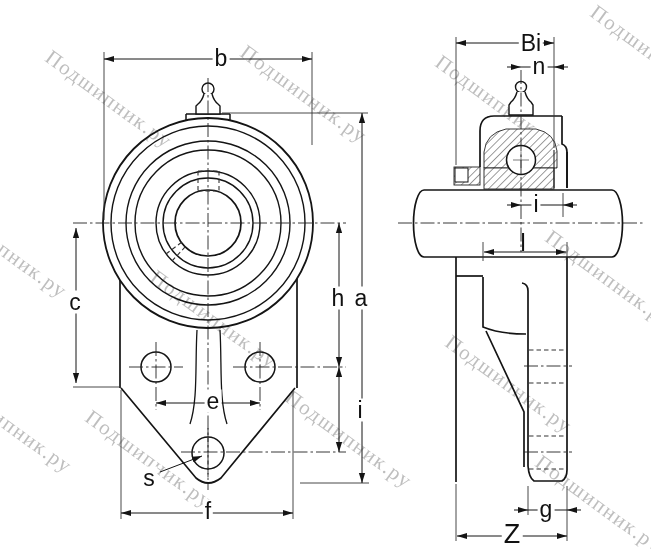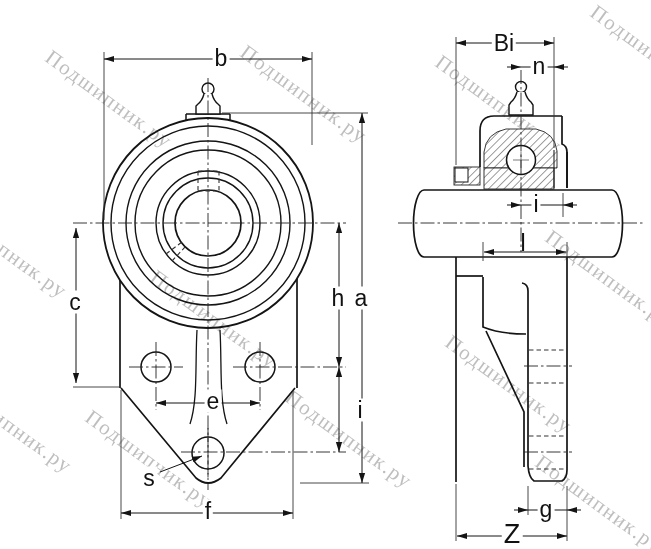--- a/index.html
+++ b/index.html
@@ -195,20 +195,20 @@
 
   <div class="dim-label" style="left:221px;top:58px">b</div>
   <div class="dim-label" style="left:75px;top:302px">c</div>
   <div class="dim-label" style="left:213px;top:401px">e</div>
   <div class="dim-label" style="left:149px;top:478px">s</div>
   <div class="dim-label" style="left:208px;top:511px">f</div>
   <div class="dim-label" style="left:338px;top:298px">h</div>
   <div class="dim-label" style="left:361px;top:298px">a</div>
   <div class="dim-label" style="left:360px;top:410px">i</div>
 
-  <div class="dim-label" style="left:504px;top:43px">Bi</div>
+  <div class="dim-label" style="left:531px;top:43px">Bi</div>
   <div class="dim-label" style="left:539px;top:66px">n</div>
   <div class="dim-label" style="left:536px;top:204px">i</div>
   <div class="dim-label nobg" style="left:523px;top:243px">l</div>
   <div class="dim-label" style="left:546px;top:509px">g</div>
   <div class="dim-label big" style="left:512px;top:534px">Z</div>
 
 </div>
 
 </body></html>

